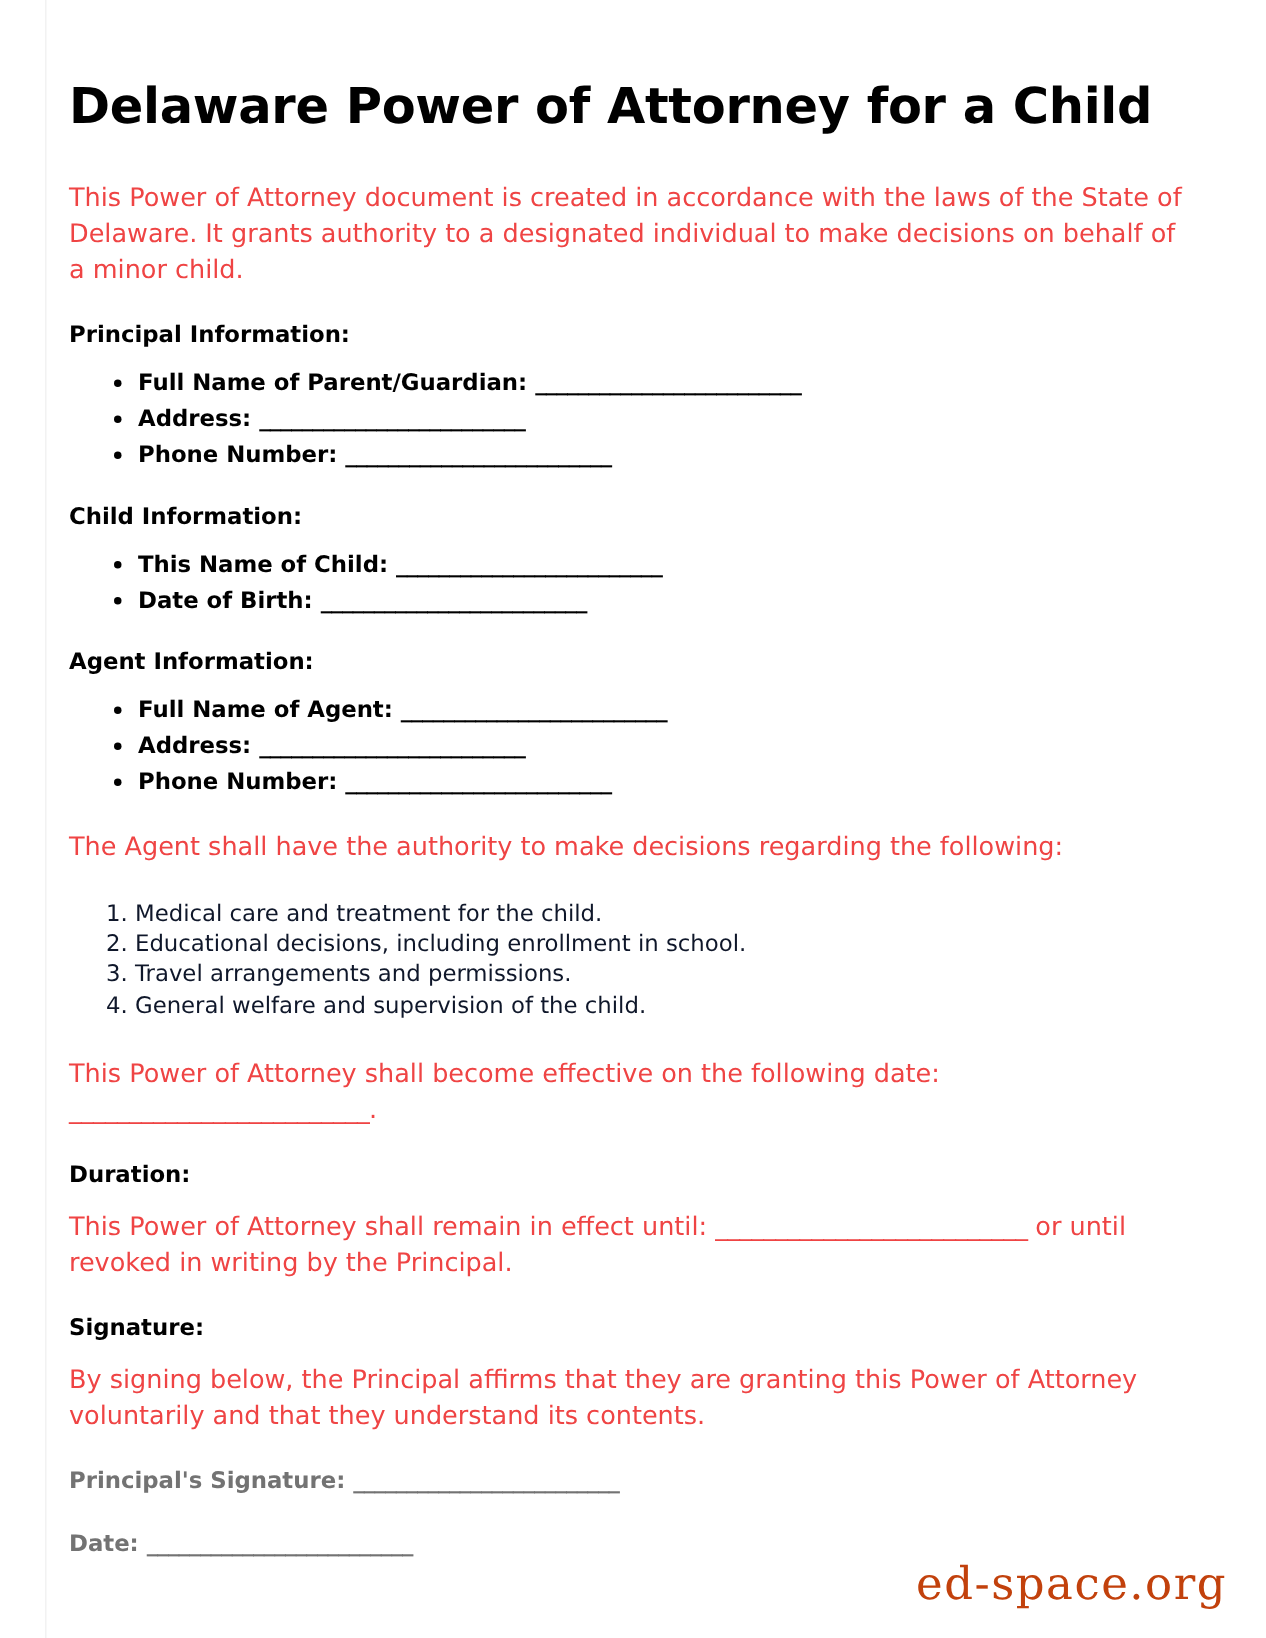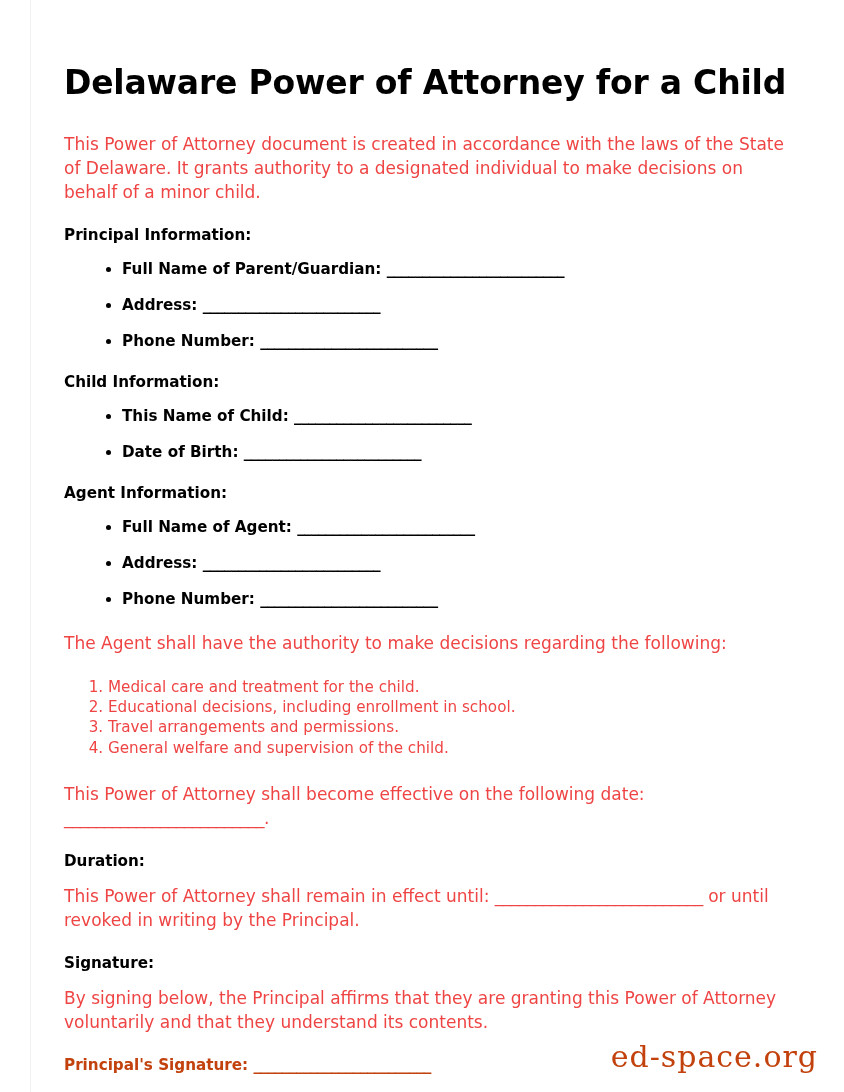--- a/index.html
+++ b/index.html
@@ -22,25 +22,25 @@
     left: 30px;
     top: 0;
     bottom: 0;
     width: 1px;
     background: #f2f2f2;
   }
 
   .page {
     position: absolute;
     left: 0;
-    top: 16px;
+    top: 4px;
     width: 844px;
     height: 1012px;
     box-sizing: border-box;
-    padding: 48px 46px 0 64px;
+    padding: 48px 46px 0 46px;
   }
 
   .doc-title {
     font-size: 33px;
     font-weight: bold;
     letter-spacing: -0.2px;
     line-height: 1.15;
     margin: 0 0 30px 0;
     color: #000000;
   }
@@ -62,47 +62,47 @@
   ul.field-list {
     list-style: disc;
     margin: 0 0 22px 0;
     padding-left: 42px;
   }
   ul.field-list li {
     font-size: 15.2px;
     font-weight: bold;
     line-height: 1.29;
     color: #000000;
-    margin: 16px;
+    margin: 4px;
   }
 
   ol.authority-list {
     margin: 0 0 24px 0;
     padding-left: 44px;
   }
   ol.authority-list li {
     font-size: 15.2px;
     line-height: 1.32;
-    color: #ef4444;
+    color: #0f172a;
     font-weight: normal;
   }
 
   .blank {
     font-weight: bold;
     letter-spacing: -0.5px;
   }
   .blank-light {
     font-weight: normal;
     letter-spacing: -0.5px;
   }
 
   .sig-line {
     font-size: 15.2px;
     font-weight: bold;
-    color: #c2410c;
+    color: #737373;
     margin: 0 0 24px 0;
   }
 
   .watermark {
     position: absolute;
     right: 26px;
     bottom: 18px;
     font-family: "DejaVu Serif", "Liberation Serif", serif;
     font-size: 30px;
     letter-spacing: 1px;

